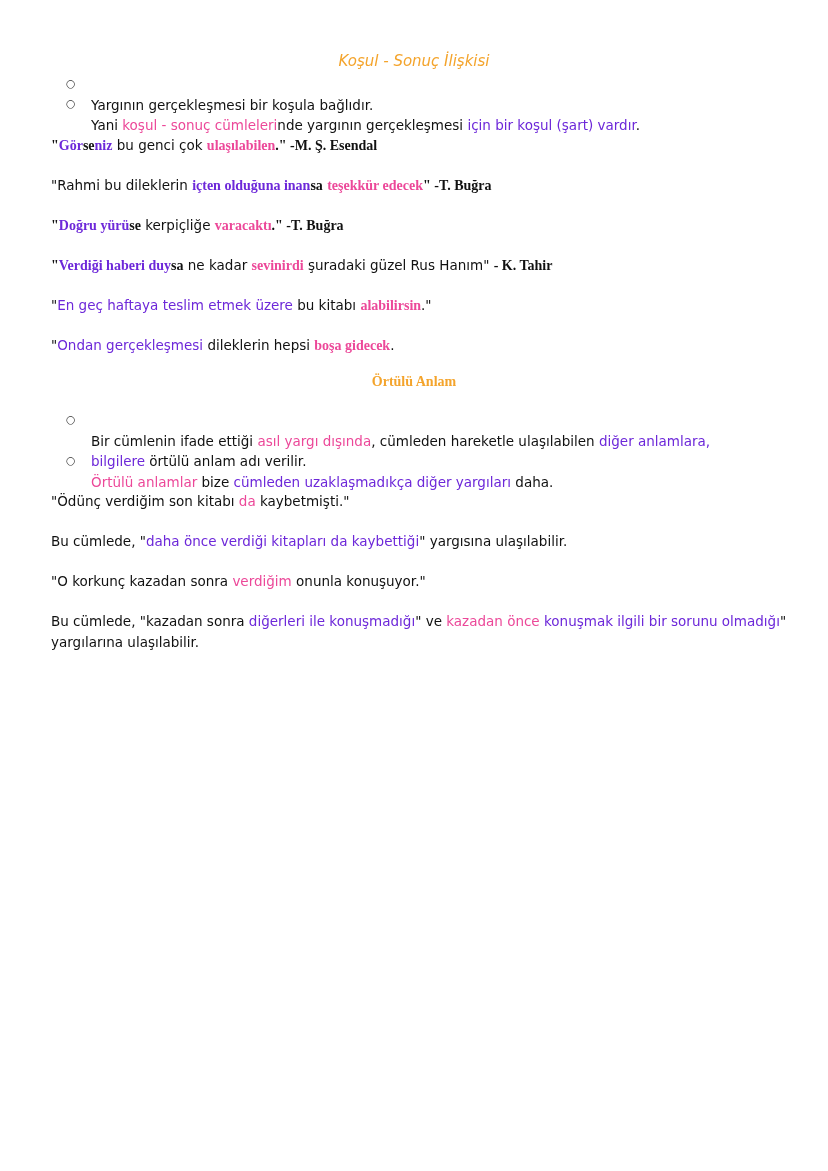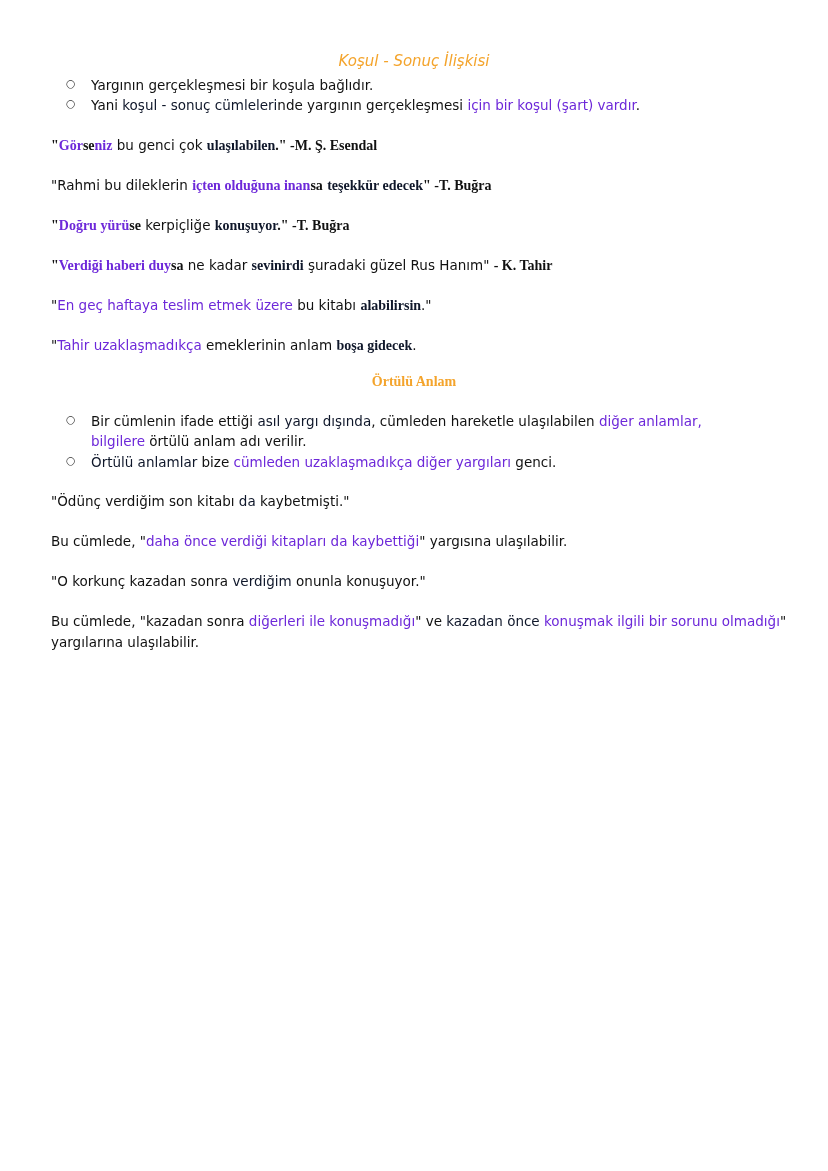--- a/index.html
+++ b/index.html
@@ -1,25 +1,25 @@
 <!DOCTYPE html>
 <html><head>
 <meta charset="utf-8">
 <style>
   html, body { margin: 0; padding: 0; background: #ffffff; }
   body { width: 828px; height: 1171px; position: relative; overflow: hidden;
          font-family: "DejaVu Sans", sans-serif; font-size: 13.5px; color: #111; }
-  .o { color: #0f172a; text-align: right; }
+  .o { color: #ec4899; text-align: right; }
   .b { color: #6d28d9; }
   .serif { font-family: "Liberation Serif", serif; font-weight: bold; font-size: 14px; }
   .title { position: absolute; top: 52px; left: 0; width: 828px; text-align: center;
            font-style: italic; color: #f4a42c; font-size: 15px; }
   .bullet { position: absolute; left: 66px; }
   .bullet .dot { position: absolute; left: 0; top: 0; font-size: 11px; color: #333; }
-  .bullet .txt { position: absolute; left: 25px; white-space: nowrap; }
+  .bullet .txt { position: absolute; left: 25px; white-space: nowrap; margin-top: 20px; }
   .line { position: absolute; left: 51px; white-space: nowrap; }
   .bold-sans { font-weight: normal; }
   .section2 { position: absolute; top: 374px; left: 0; width: 828px; text-align: center;
               font-family: "Liberation Serif", serif; font-weight: bold; color: #f4a42c; font-size: 14px; }
 </style>
 </head>
 <body>
 
 <div class="title">Koşul - Sonuç İlişkisi</div>
 
@@ -36,51 +36,51 @@
 
 <div class="line" style="top:137px">
   <span class="serif">"</span><span class="serif b">Gör</span><span class="serif">se</span><span class="serif b">niz</span><span> bu genci çok </span><span class="serif o">ulaşılabilen</span><span class="serif">." </span><span class="serif">-M. Ş. Esendal</span>
 </div>
 
 <div class="line" style="top:177px">
   <span>"Rahmi bu dileklerin </span><span class="serif b">içten olduğuna inan</span><span class="serif">sa</span><span> </span><span class="serif o">teşekkür edecek</span><span class="serif">" </span><span class="serif">-T. Buğra</span>
 </div>
 
 <div class="line" style="top:217px">
-  <span class="serif">"</span><span class="serif b">Doğru yürü</span><span class="serif">se</span><span> kerpiçliğe </span><span class="serif o">konuşuyor</span><span class="serif">." </span><span class="serif">-T. Buğra</span>
+  <span class="serif">"</span><span class="serif b">Doğru yürü</span><span class="serif">se</span><span> kerpiçliğe </span><span class="serif o">varacaktı</span><span class="serif">." </span><span class="serif">-T. Buğra</span>
 </div>
 
 <div class="line" style="top:257px">
   <span class="serif">"</span><span class="serif b">Verdiği haberi duy</span><span class="serif">sa</span><span> ne kadar </span><span class="serif o">sevinirdi</span><span> şuradaki güzel Rus Hanım" </span><span class="serif">- K. Tahir</span>
 </div>
 
 <div class="line" style="top:297px">
   <span>"</span><span class="b bold-sans">En geç haftaya teslim etmek üzere</span><span> bu kitabı </span><span class="serif o">alabilirsin</span><span>."</span>
 </div>
 
 <div class="line" style="top:337px">
-  <span>"</span><span class="b bold-sans">Tahir uzaklaşmadıkça</span><span> emeklerinin anlam </span><span class="serif o">boşa gidecek</span><span>.</span>
+  <span>"</span><span class="b bold-sans">Ondan gerçekleşmesi</span><span> dileklerin hepsi </span><span class="serif o">boşa gidecek</span><span>.</span>
 </div>
 
 <div class="section2">Örtülü Anlam</div>
 
 <div class="bullet" style="top:413px">
   <span class="dot">○</span>
   <span class="txt">
-    <span>Bir cümlenin ifade ettiği </span><span class="o">asıl yargı dışında</span><span>, cümleden hareketle ulaşılabilen </span><span class="b">diğer anlamlar,</span>
+    <span>Bir cümlenin ifade ettiği </span><span class="o">asıl yargı dışında</span><span>, cümleden hareketle ulaşılabilen </span><span class="b">diğer anlamlara,</span>
   </span>
   <span class="txt" style="top:20px">
     <span class="b">bilgilere</span><span> örtülü anlam adı verilir.</span>
   </span>
 </div>
 
 <div class="bullet" style="top:454px">
   <span class="dot">○</span>
   <span class="txt">
-    <span class="o">Örtülü anlamlar</span><span> bize </span><span class="b">cümleden uzaklaşmadıkça diğer yargıları</span><span> genci.</span>
+    <span class="o">Örtülü anlamlar</span><span> bize </span><span class="b">cümleden uzaklaşmadıkça diğer yargıları</span><span> daha.</span>
   </span>
 </div>
 
 <div class="line" style="top:493px">
   <span>"Ödünç verdiğim son kitabı </span><span class="o">da</span><span> kaybetmişti."</span>
 </div>
 
 <div class="line" style="top:533px">
   <span>Bu cümlede, "</span><span class="b">daha önce verdiği kitapları da kaybettiği</span><span>" yargısına ulaşılabilir.</span>
 </div>

